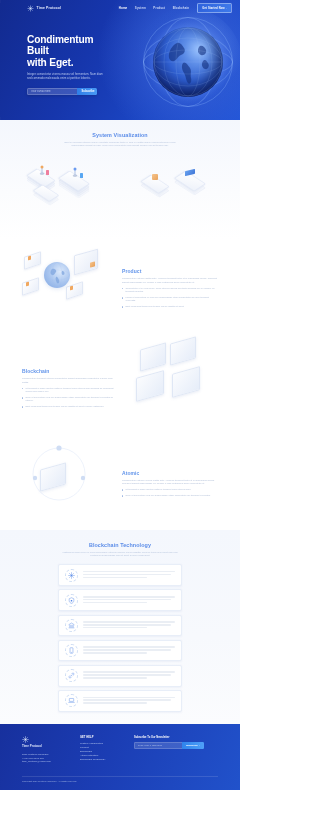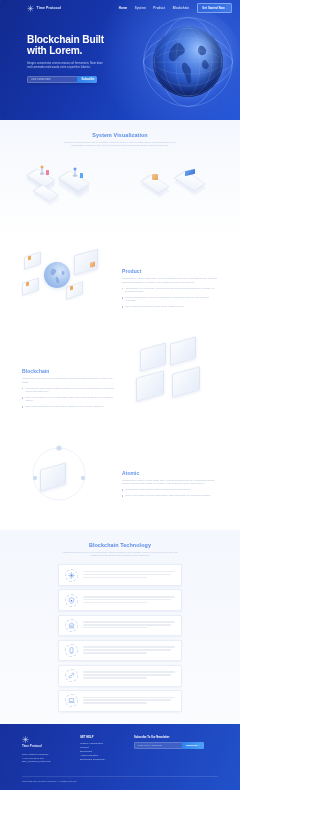--- a/index.html
+++ b/index.html
@@ -286,22 +286,22 @@
         <a class="nav-link">Blockchain</a>
       </div>
       <button class="nav-cta">
         <span>Get Started Now</span>
         <span class="caret">›</span>
       </button>
     </nav>
 
     <div class="hero-copy">
       <h1 class="hero-title">
-        <span>Blockchain Built</span>
-        <span class="l2">with Lorem.</span>
+        <span>Condimentum Built</span>
+        <span class="l2">with Eget.</span>
       </h1>
       <p class="hero-sub">Integer consectetur viverra massa vel fermentum. Nam diam sed commodo malesuada enim at porttitor lobortis.</p>
       <div class="hero-form">
         <input class="hero-input" type="text" placeholder="Your e-mail here" style="">
         <button class="hero-btn">Subscribe</button>
       </div>
     </div>
   </section>
 
   <section class="sysvis">

